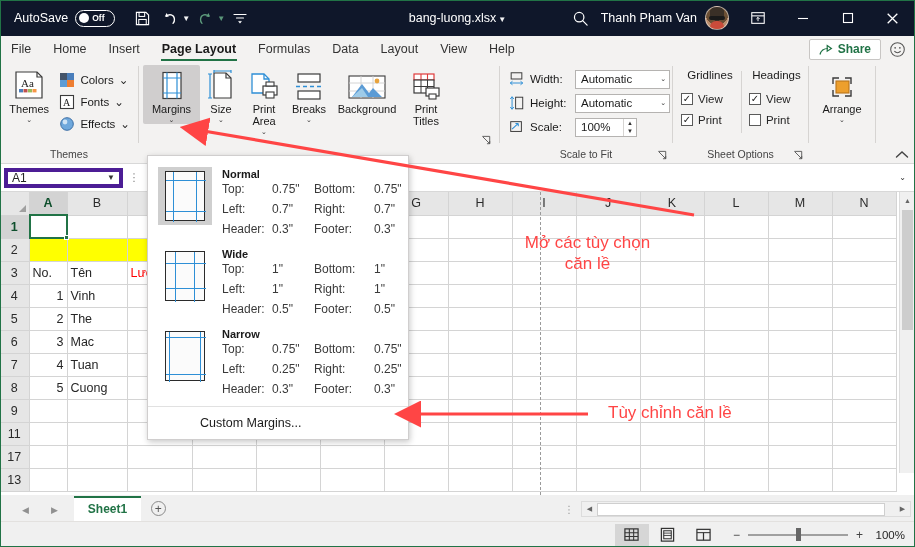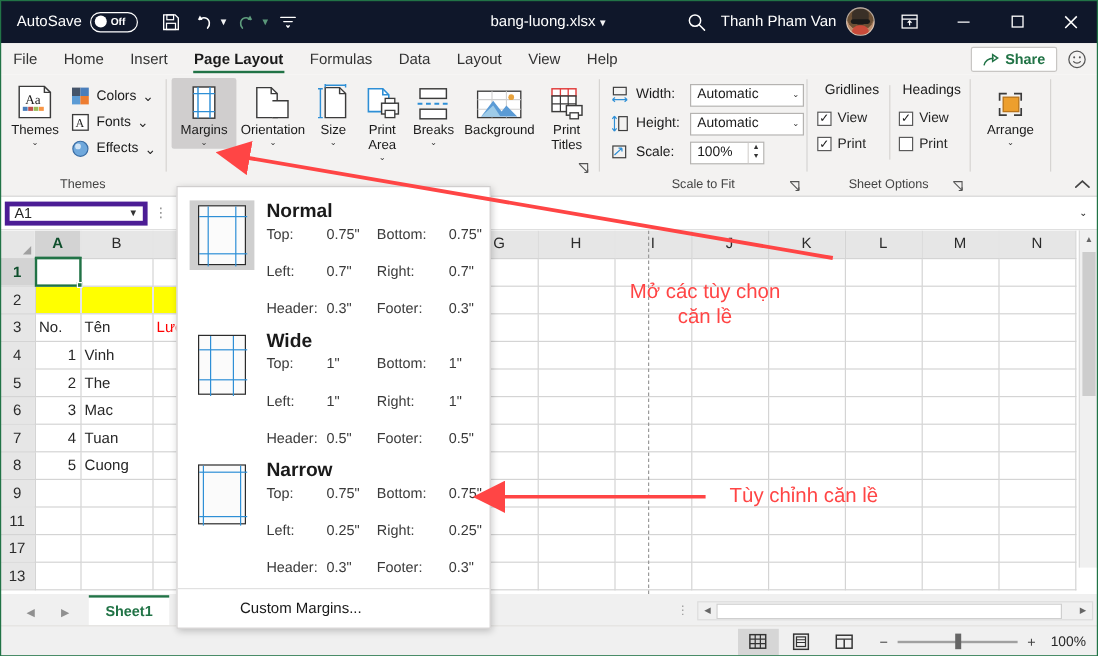--- a/index.html
+++ b/index.html
@@ -142,22 +142,22 @@
     position:absolute;left:147px;top:155px;width:262px;
     background:#fff;border:1px solid #d0cece;box-shadow:1px 2px 6px rgba(0,0,0,.22);
     z-index:40;padding:6px 0 0 0;
   }
   .mitem{display:flex;gap:10px;padding:5px 10px 6px 10px;}
   .mitem.sel .thumbbox{background:#cfcfcf;}
   .thumbbox{width:54px;height:58px;display:flex;align-items:center;justify-content:center;flex:0 0 auto;padding:3px;}
   .mpage{width:40px;height:50px;border:1.4px solid #2b2b2b;background:#fbfbfb;position:relative;}
   .mpage i{position:absolute;background:#2e8fd6;}
   .mtext{flex:1;padding-top:1px;}
-  .mtitle{font-weight:bold;font-size:16px;color:#1a1a1a;margin-bottom:2px;}
-  .mgrid{display:grid;grid-template-columns:50px 42px 60px auto;font-size:12px;color:#3a3a3a;row-gap:17px;}
+  .mtitle{font-weight:bold;font-size:11px;color:#1a1a1a;margin-bottom:2px;}
+  .mgrid{display:grid;grid-template-columns:50px 42px 60px auto;font-size:12px;color:#3a3a3a;row-gap:6px;}
   .mgrid .v{color:#3a3a3a;}
   .divider{height:1px;background:#e1e1e1;margin:4px 0 0 0;}
   .custom{padding:9px 14px 9px 52px;font-size:12.5px;color:#1a1a1a;}
 
   
   .anno{position:absolute;color:#ff4545;font-size:17px;text-align:center;line-height:1.25;z-index:45;white-space:pre;}
   svg.arrowlayer{position:absolute;left:0;top:0;width:915px;height:547px;pointer-events:none;z-index:44;}
 
   
   .sheetbar{position:absolute;left:0;right:0;bottom:26px;height:26px;background:#f0f0f0;display:flex;align-items:flex-end;}
@@ -378,31 +378,20 @@
       <div class="bigbtn active" style="width:57px">
         <span class="ico">
           <svg width="32" height="32" viewBox="0 0 32 32">
               <rect x="7" y="2.5" width="18" height="26" fill="#fff" stroke="#3b3b3b" stroke-width="1.2"></rect>
               <path d="M11 2.5v26M21 2.5v26M7 8h18M7 23h18" stroke="#2e8fd6" stroke-width="1.2"></path>
             </svg>
         </span>
         <span>Margins</span>
         <span class="dd">⌄</span>
       </div>
-      <div class="bigbtn" style="width:64px">
-        <span class="ico">
-          <svg width="34" height="32" viewBox="0 0 34 32">
-              <path d="M4 3h12l5 5v20H4z" fill="#fff" stroke="#3b3b3b" stroke-width="1.2"></path>
-              <path d="M16 3v5h5" fill="none" stroke="#3b3b3b" stroke-width="1.2"></path>
-              <path d="M17 14h13v14H17" fill="#fff" stroke="#3b3b3b" stroke-width="1.2"></path>
-            </svg>
-        </span>
-        <span>Orientation</span>
-        <span class="dd">⌄</span>
-      </div>
       <div class="bigbtn" style="width:42px">
         <span class="ico">
           <svg width="32" height="32" viewBox="0 0 32 32">
               <path d="M9 3h12l5 5v20H9z" fill="#fff" stroke="#3b3b3b" stroke-width="1.2"></path>
               <path d="M21 3v5h5" fill="none" stroke="#3b3b3b" stroke-width="1.2"></path>
               <path d="M5 4v24M3 4h4M3 28h4M9 1h17M9 0v3M26 0v3" stroke="#2e8fd6" stroke-width="1.2"></path>
             </svg>
         </span>
         <span>Size</span>
         <span class="dd">⌄</span>

